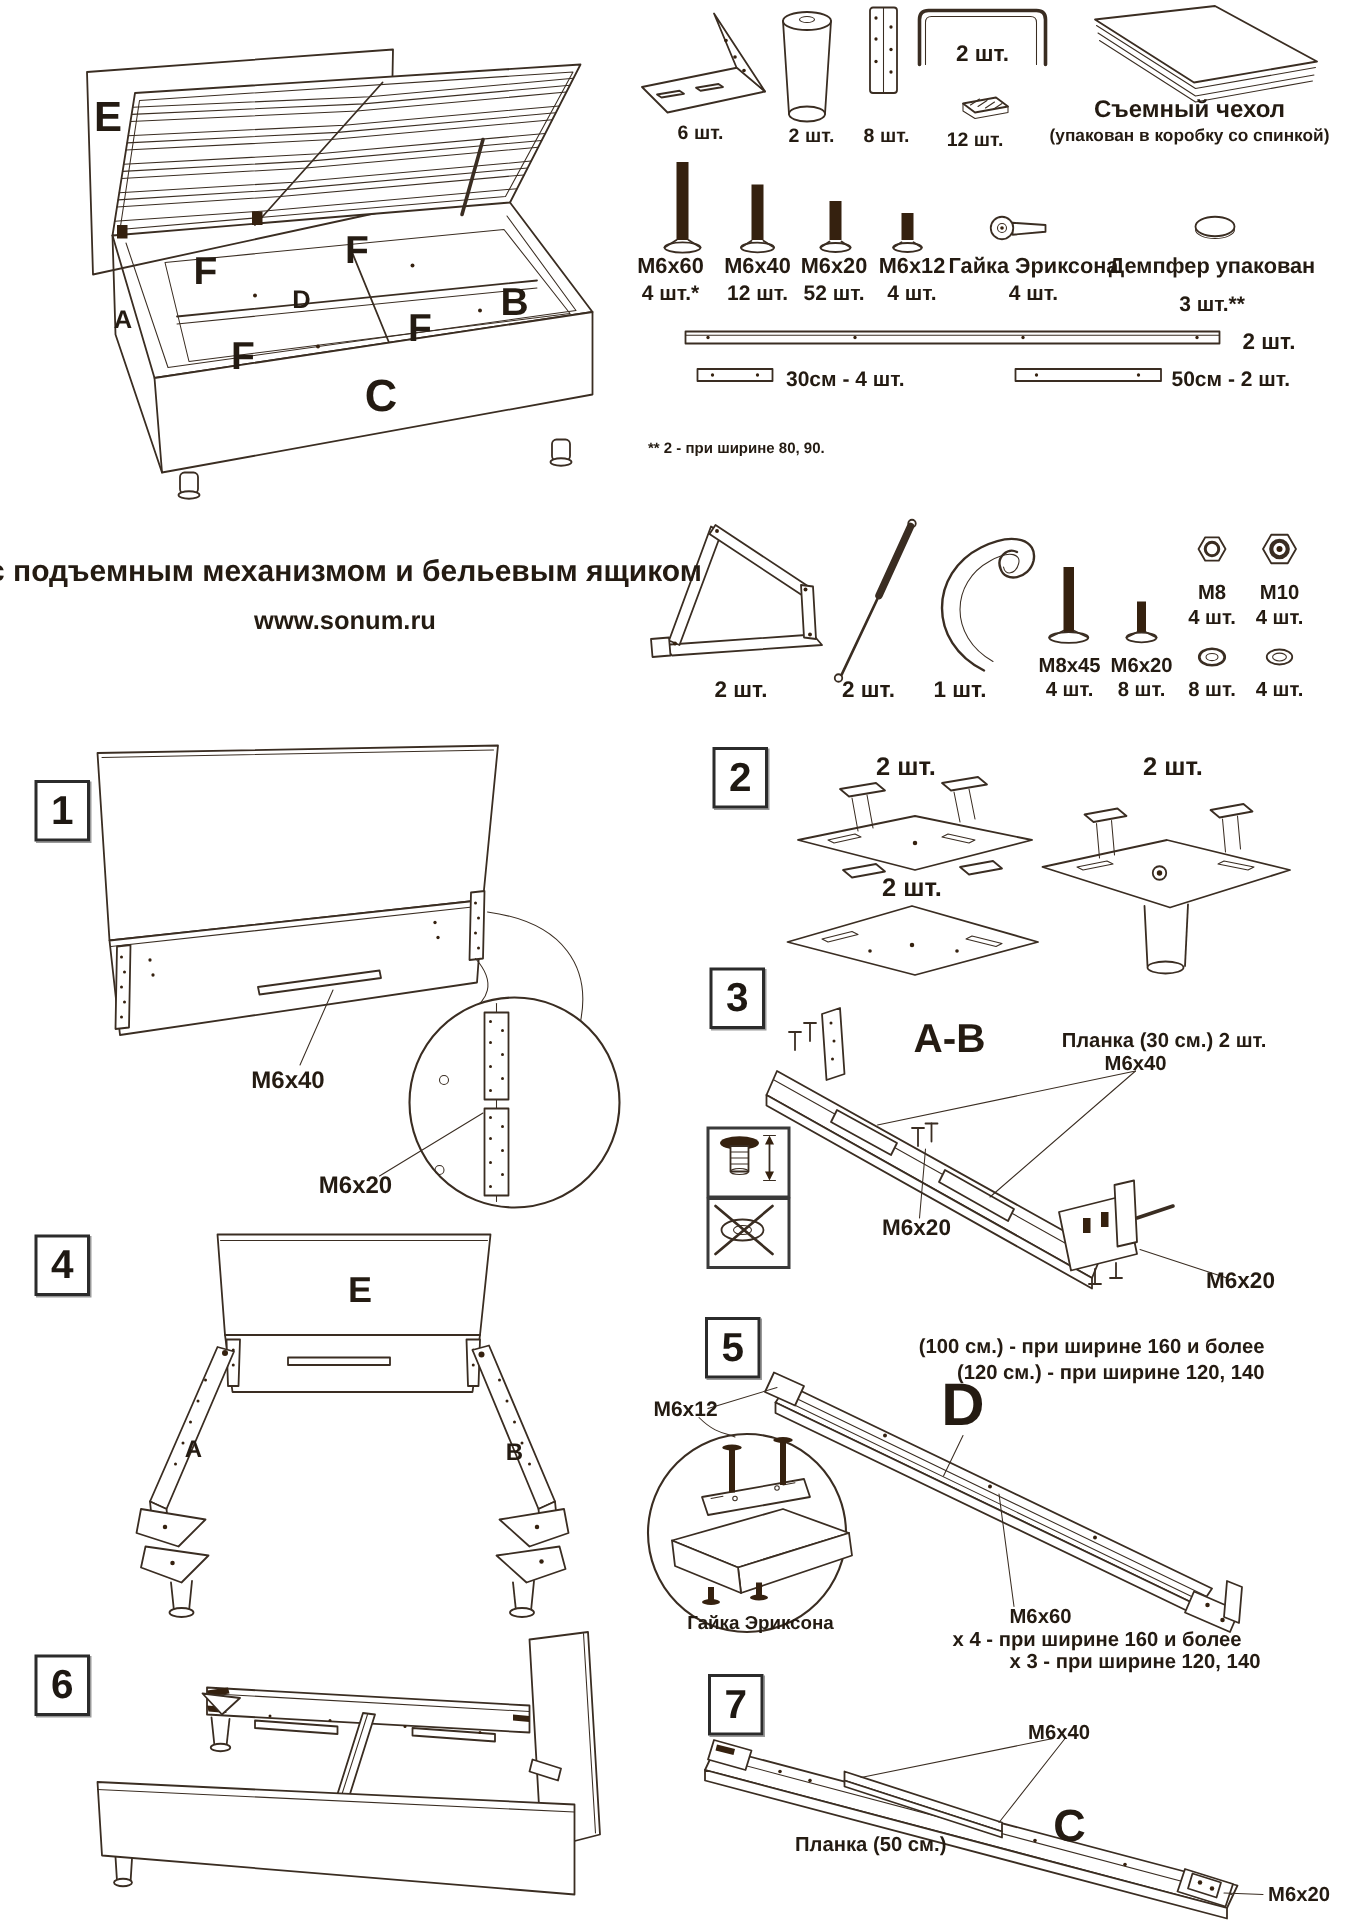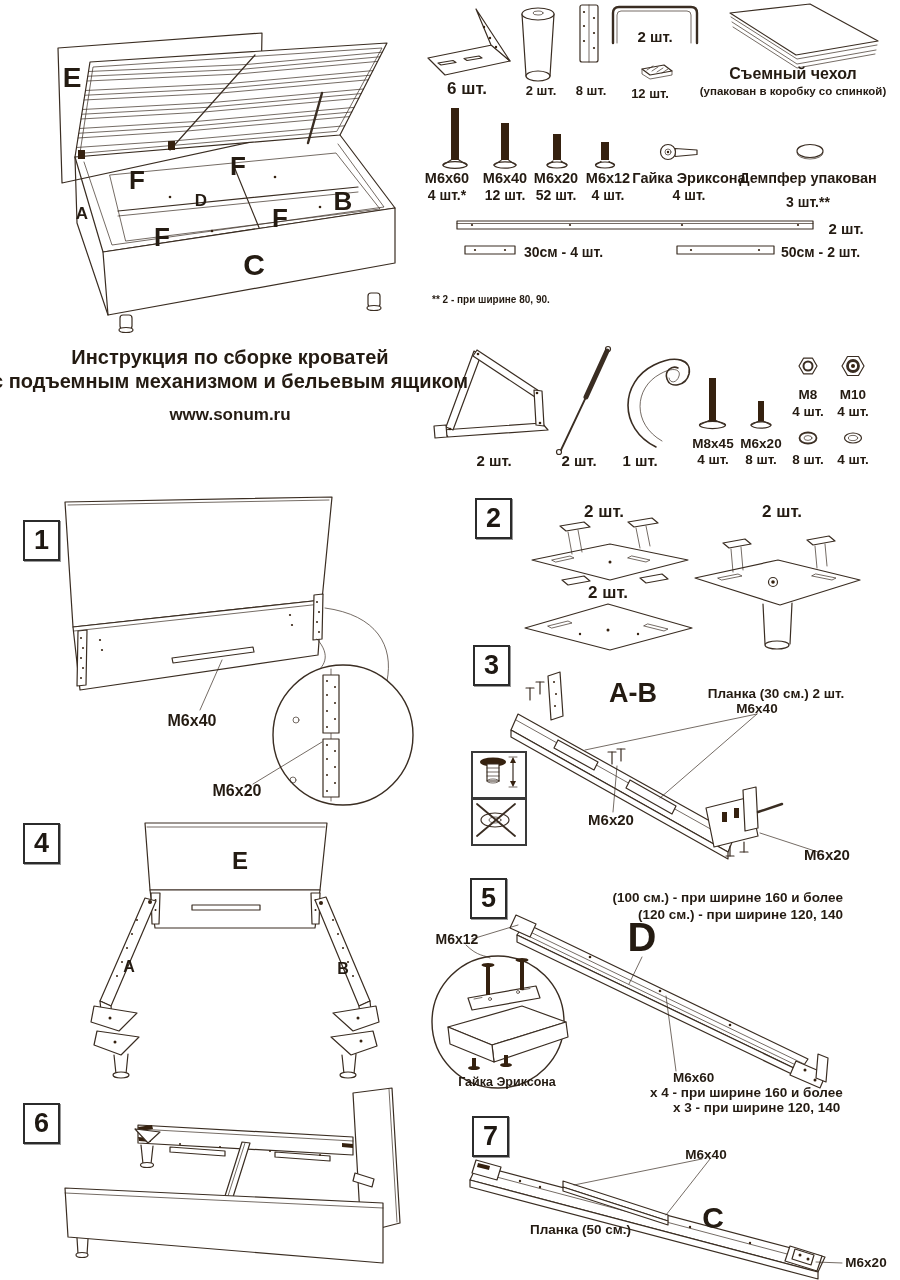--- a/index.html
+++ b/index.html
@@ -538,35 +538,34 @@
   <div class="stepnum" style="left:470px;top:878px">
       <span>5</span>
     </div>
   <div class="stepnum" style="left:23px;top:1103px">
       <span>6</span>
     </div>
   <div class="stepnum" style="left:472px;top:1116px">
       <span>7</span>
     </div>
 
-  <div class="lbl t600" style="left:230px;top:357px;font-size:20px">Инструкция по сборке кроватей</div>
   <div class="lbl t600" style="left:230px;top:381px;font-size:20px">с подъемным механизмом и бельевым ящиком</div>
   <div class="lbl" style="left:230px;top:414px;font-size:17px">www.sonum.ru</div>
 
   <div class="lbl" style="left:72px;top:78px;font-size:28px">E</div>
   <div class="lbl" style="left:137px;top:180px;font-size:26px">F</div>
   <div class="lbl" style="left:238px;top:166px;font-size:26px">F</div>
   <div class="lbl" style="left:280px;top:218px;font-size:26px">F</div>
   <div class="lbl" style="left:162px;top:237px;font-size:26px">F</div>
   <div class="lbl" style="left:343px;top:201px;font-size:26px">B</div>
   <div class="lbl" style="left:82px;top:213px;font-size:17px">A</div>
   <div class="lbl" style="left:201px;top:200px;font-size:17px">D</div>
   <div class="lbl" style="left:254px;top:265px;font-size:30px">C</div>
 
-  <div class="lbl" style="left:467px;top:88px;font-size:17px">6 шт.</div>
+  <div class="lbl" style="left:467px;top:88px;font-size:13px">6 шт.</div>
   <div class="lbl" style="left:541px;top:90px;font-size:13px">2 шт.</div>
   <div class="lbl" style="left:591px;top:90px;font-size:13px">8 шт.</div>
   <div class="lbl" style="left:655px;top:36px;font-size:15px">2 шт.</div>
   <div class="lbl" style="left:650px;top:93px;font-size:13px">12 шт.</div>
   <div class="lbl" style="left:793px;top:74px;font-size:16px">Съемный чехол</div>
   <div class="lbl t600" style="left:793px;top:92px;font-size:11.5px">(упакован в коробку со спинкой)</div>
   <div class="lbl" style="left:447px;top:178px;font-size:14.5px">M6x60</div>
   <div class="lbl" style="left:447px;top:195px;font-size:14px">4 шт.*</div>
   <div class="lbl" style="left:505px;top:178px;font-size:14.5px">M6x40</div>
   <div class="lbl" style="left:505px;top:195px;font-size:14px">12 шт.</div>
@@ -613,21 +612,21 @@
   <div class="lbl" style="left:240px;top:861px;font-size:24px">E</div>
   <div class="lbl" style="left:129px;top:967px;font-size:16px">A</div>
   <div class="lbl" style="left:343px;top:969px;font-size:16px">B</div>
 
   <div class="rl" style="right:57px;top:891px;font-size:13.5px">(100 см.) - при ширине 160 и более</div>
   <div class="rl" style="right:57px;top:908px;font-size:13.5px">(120 см.) - при ширине 120, 140</div>
   <div class="lbl" style="left:457px;top:939px;font-size:14px">M6x12</div>
   <div class="lbl" style="left:642px;top:937px;font-size:40px">D</div>
   <div class="lbl" style="left:507px;top:1082px;font-size:12.5px">Гайка Эриксона</div>
   <div class="ll" style="left:673px;top:1071px;font-size:13.5px">M6x60</div>
-  <div class="ll" style="left:650px;top:1086px;font-size:13.5px">х 4 - при ширине 160 и более</div>
+  <div class="ll" style="left:635px;top:1086px;font-size:13.5px">х 4 - при ширине 160 и более</div>
   <div class="ll" style="left:673px;top:1101px;font-size:13.5px">х 3 - при ширине 120, 140</div>
 
   <div class="lbl" style="left:706px;top:1155px;font-size:13.5px">M6x40</div>
   <div class="ll" style="left:530px;top:1223px;font-size:13.5px">Планка (50 см.)</div>
   <div class="lbl" style="left:713px;top:1218px;font-size:30px">C</div>
   <div class="lbl" style="left:866px;top:1263px;font-size:13.5px">M6x20</div>
 
 </div>
 
 </body></html>

